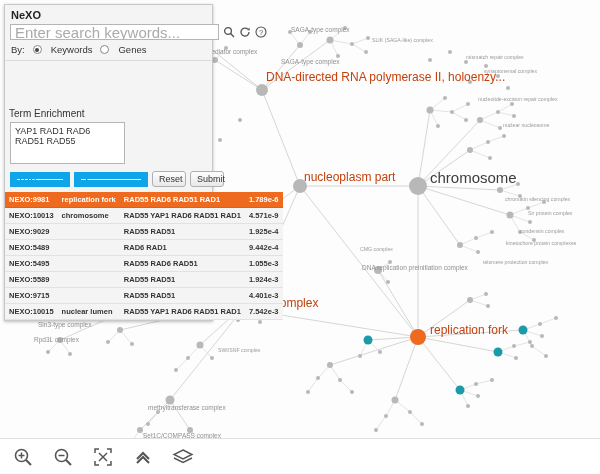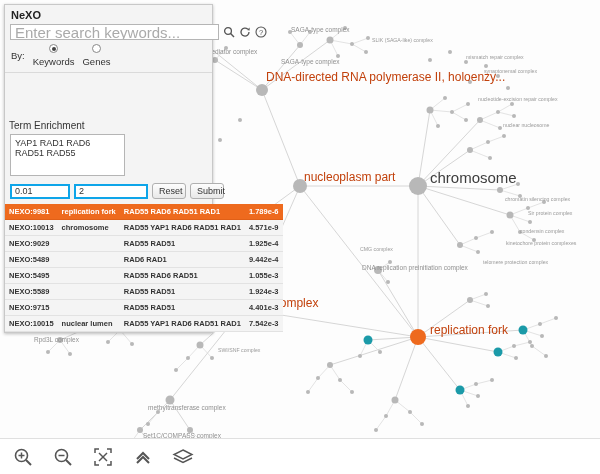--- a/index.html
+++ b/index.html
@@ -87,21 +87,21 @@
   .icon-btn svg { display: block; }
 
   .by-row {
     display: flex;
     align-items: center;
     gap: 8px;
     padding: 0 6px 5px 6px;
     font-size: 9.5px;
     color: #333;
   }
-  .radio-wrap { display: flex; align-items: center; gap: 3px; cursor: pointer; flex-direction: column; }
+  .radio-wrap { display: flex; align-items: center; gap: 9px; cursor: pointer; }
   .radio {
     width: 9px; height: 9px;
     border-radius: 50%;
     border: 1px solid #888;
     background: #fff;
     display: inline-block;
     position: relative;
     box-sizing: border-box;
   }
   .radio.checked::after {
@@ -137,21 +137,21 @@
     font-family: "Liberation Sans", sans-serif;
   }
   .form-row {
     display: flex;
     align-items: center;
     gap: 4px;
     padding: 0 5px 5px 5px;
   }
   .num-input {
     width: 60px; height: 15px;
-    border: 2px solid #0ea5e9;
+    border: 7px solid #0ea5e9;
     background: #fff;
     font-size: 9px;
     padding: 0 3px;
     box-sizing: border-box;
     color: #333;
     font-family: "Liberation Sans", sans-serif;
   }
   .num-input.wide { width: 74px; }
   .btn {
     height: 16px;

